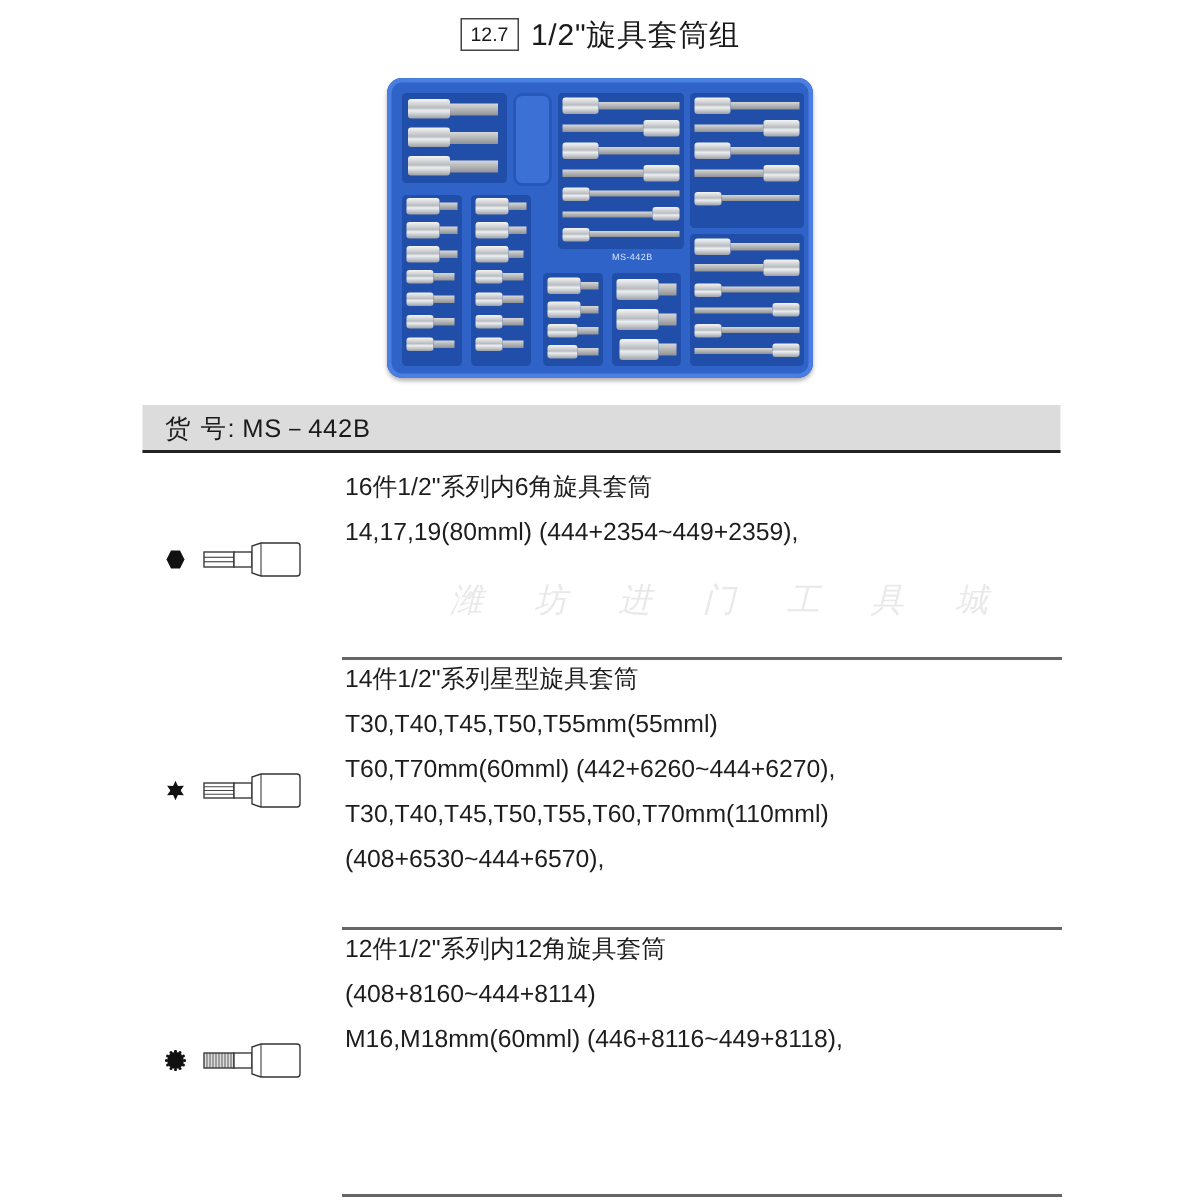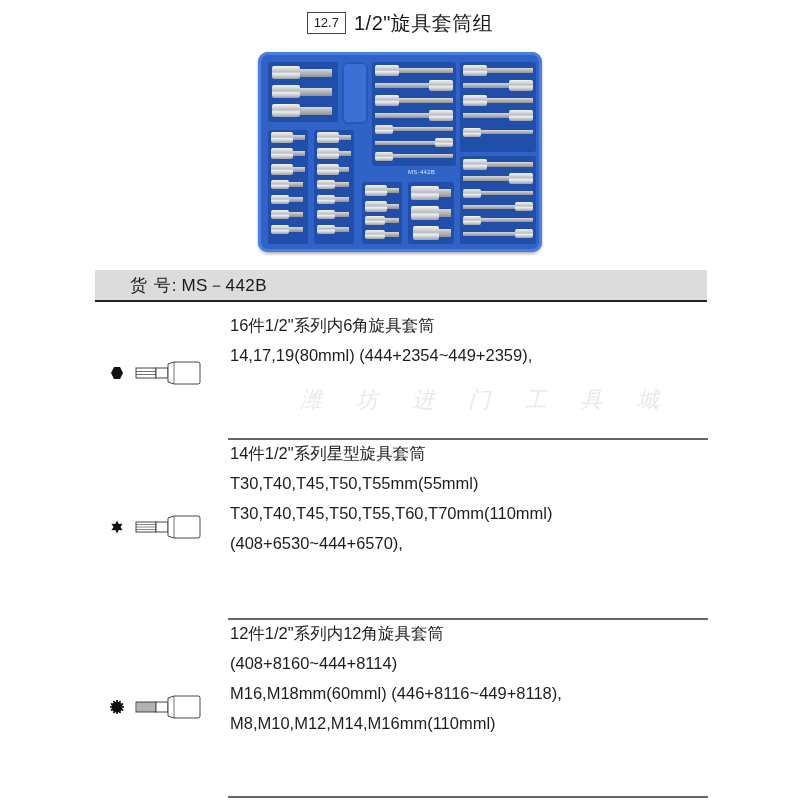--- a/index.html
+++ b/index.html
@@ -19,21 +19,21 @@
     .slot { position: absolute; background: #204ea8; border-radius: 3px; }
     .sock { position: absolute; height: 9px; border-radius: 2px;
             background: linear-gradient(#f6f6f6, #b9bcc0 45%, #eceff2 60%, #9da1a6); }
     .bit { position: absolute; height: 5px; background: linear-gradient(#d8d8d8, #8f9296); }
     .pocket { position: absolute; left: 84px; top: 10px; width: 26px; height: 62px;
               background: #3d70d4; border-radius: 6px; box-shadow: inset 0 0 0 2px #2857b8; }
 
     
     .info-bar { position: absolute; top: 270px; left: 95px; width: 612px; height: 30px;
                 background: #dcdcdc; border-bottom: 2px solid #222; display: flex; align-items: center; }
-    .sku-label { margin-left: 35px; font-size: 17px; letter-spacing: 1px; }
+    .sku-label { margin-left: 15px; font-size: 17px; letter-spacing: 1px; }
     .sku-value { margin-left: 4px; font-size: 17px; letter-spacing: 0.5px; }
     .info-right { margin-left: auto; display: flex; align-items: center; gap: 6px; margin-right: 6px; }
     .weight { font-size: 17px; }
 
     
     .section { position: absolute; left: 0; width: 800px; }
     .sec-lines { position: absolute; left: 230px; }
     .line { font-size: 16.5px; line-height: 30px; white-space: nowrap; color: #1d1d1d; }
     .divider { position: absolute; left: 228px; width: 480px; height: 2px; background: #666; }
     .icon-group { position: absolute; left: 110px; display: flex; align-items: center; gap: 10px; }
@@ -204,20 +204,21 @@
         <line x1="2" y1="15.5" x2="22" y2="15.5" stroke="#333" stroke-width="0.6"></line>
         <rect x="22" y="8" width="12" height="10" fill="#fff" stroke="#333" stroke-width="0.9"></rect>
         <path d="M34 4 L40 2 L64 2 Q66 2 66 4 L66 22 Q66 24 64 24 L40 24 L34 22 Z" fill="#fff" stroke="#333" stroke-width="0.9"></path>
         <line x1="40" y1="2" x2="40" y2="24" stroke="#333" stroke-width="0.7"></line>
       </svg>
     </span>
   </div>
   <div class="sec-lines" style="top:0;">
     <div class="line">14件1/2"系列星型旋具套筒</div>
     <div class="line">T30,T40,T45,T50,T55mm(55mml)</div>
+    <div class="line">T60,T70mm(60mml) (442+6260~444+6270),</div>
     <div class="line">T30,T40,T45,T50,T55,T60,T70mm(110mml)</div>
     <div class="line">(408+6530~444+6570),</div>
   </div>
 </div>
 <div class="divider" style="top:618px;"></div>
 
 <div class="section" style="top:618px;">
   <div class="icon-group" style="top:76px;">
     <span>
       <svg width="14" height="14" viewBox="0 0 14 14">
@@ -255,16 +256,15 @@
         <rect x="22" y="8" width="12" height="10" fill="#fff" stroke="#333" stroke-width="0.9"></rect>
         <path d="M34 4 L40 2 L64 2 Q66 2 66 4 L66 22 Q66 24 64 24 L40 24 L34 22 Z" fill="#fff" stroke="#333" stroke-width="0.9"></path>
         <line x1="40" y1="2" x2="40" y2="24" stroke="#333" stroke-width="0.7"></line>
       </svg>
     </span>
   </div>
   <div class="sec-lines" style="top:0;">
     <div class="line">12件1/2"系列内12角旋具套筒</div>
     <div class="line">(408+8160~444+8114)</div>
     <div class="line">M16,M18mm(60mml) (446+8116~449+8118),</div>
-    <div class="line">M8,M10,M12,M14,M16mm(110mml)</div>
   </div>
 </div>
 <div class="divider" style="top:796px;"></div>
 
 </body></html>

